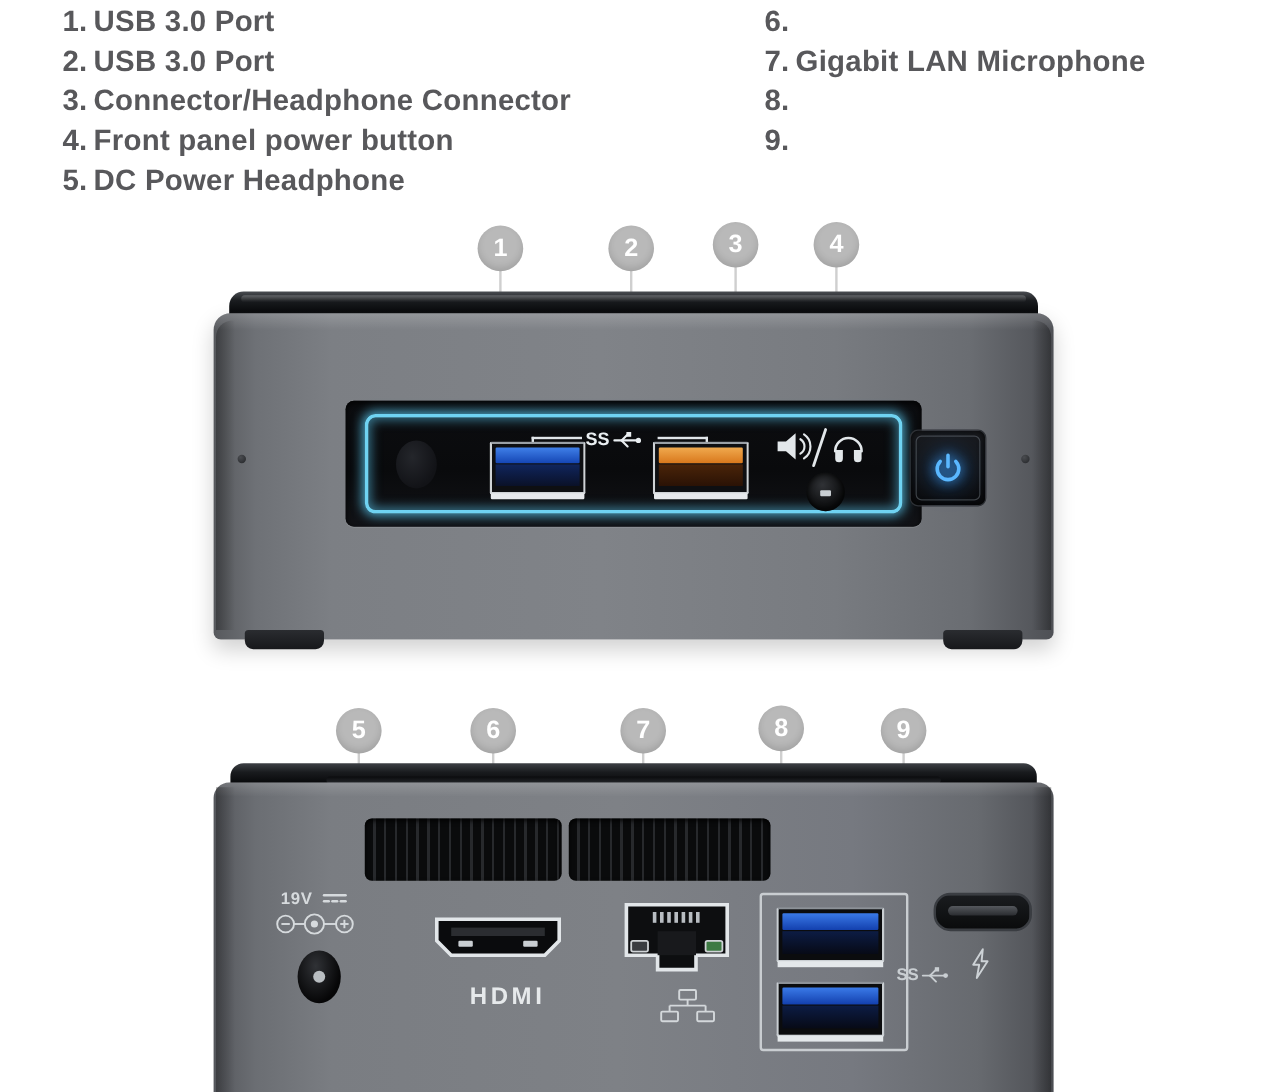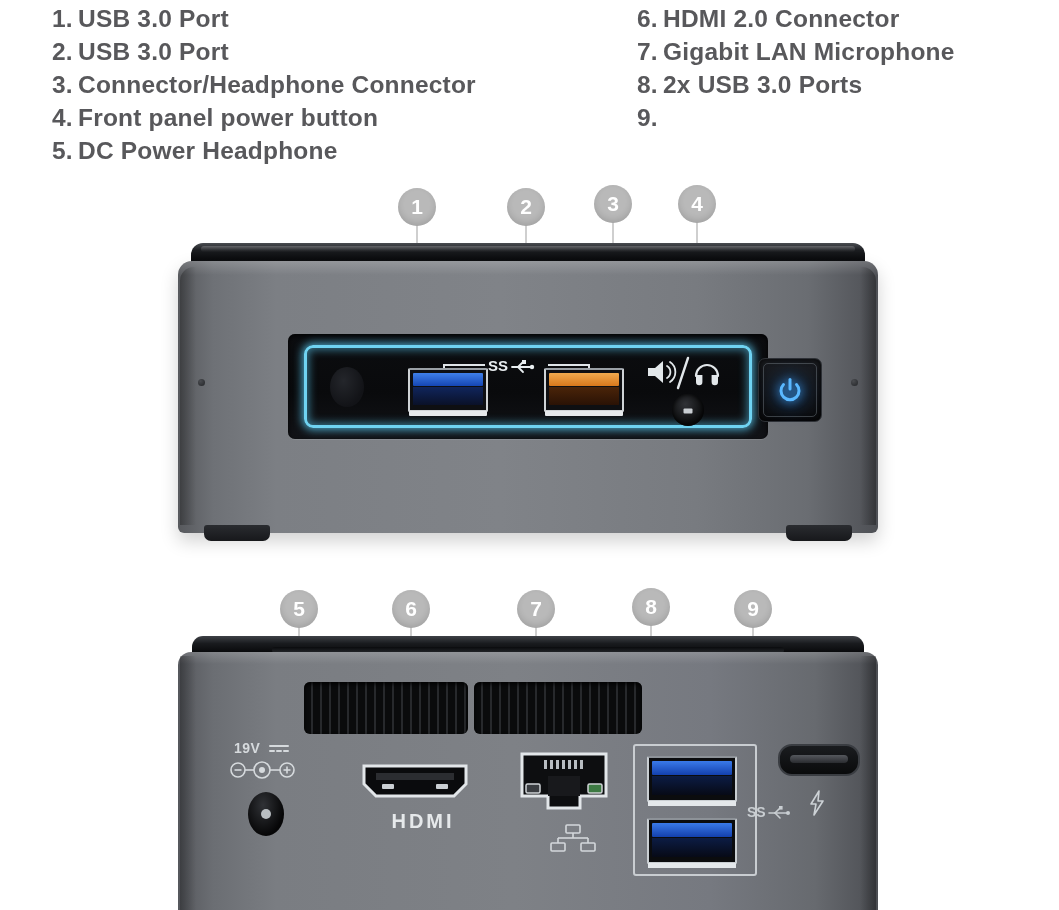--- a/index.html
+++ b/index.html
@@ -114,21 +114,21 @@
 
   .dc-area{position:absolute;left:40px;top:88px;width:110px;height:110px;}
   .dc-label{position:absolute;left:16px;top:0;font-size:14px;font-weight:bold;color:#d6dadd;letter-spacing:.5px;}
   .dc-jack{position:absolute;left:30px;top:52px;width:36px;height:44px;border-radius:50%;
       background:radial-gradient(ellipse at 42% 30%,#303236,#060607 70%);}
   .dc-jack:after{content:"";position:absolute;left:50%;top:50%;transform:translate(-50%,-50%);
       width:10px;height:10px;border-radius:50%;background:#b9bec2;}
 
   .hdmi-area{position:absolute;left:180px;top:110px;width:130px;}
   .hdmi-port{position:relative;width:114px;height:40px;}
-  .hdmi-label{margin-top:8px;text-align:center;font-size:20px;font-weight:bold;color:#e6e9eb;letter-spacing:3px;}
+  .hdmi-label{margin-top:18px;text-align:center;font-size:20px;font-weight:bold;color:#e6e9eb;letter-spacing:3px;}
 
   .lan-area{position:absolute;left:340px;top:100px;width:110px;}
   .lan-port{position:relative;width:92px;height:62px;}
   .lan-icon{margin:10px auto 0;width:44px;height:30px;}
 
   .usb-group{position:absolute;left:455px;top:92px;width:120px;height:128px;
       border:2px solid #c9cdd1;border-radius:3px;}
   .usb-r{position:absolute;left:12px;width:86px;height:42px;border-radius:2px;
       background:#0b0c0e;border:2px solid #c9ced2;border-top-color:#8d9298;}
   .usb-r .tongue{position:absolute;left:3px;right:3px;top:3px;height:14px;border-radius:1px;
@@ -172,29 +172,27 @@
     </div>
     <div class="legend-item">
       <span class="legend-num">5.</span>
       <span class="legend-txt">DC Power Headphone</span>
     </div>
   </div>
 
   <div class="legend-col right">
     <div class="legend-item">
       <span class="legend-num">6.</span>
-      <span class="legend-txt">HDMI 2.0 Connector</span>
     </div>
     <div class="legend-item">
       <span class="legend-num">7.</span>
       <span class="legend-txt">Gigabit LAN Microphone</span>
     </div>
     <div class="legend-item">
       <span class="legend-num">8.</span>
-      <span class="legend-txt">2x USB 3.0 Ports</span>
     </div>
     <div class="legend-item">
       <span class="legend-num">9.</span>
     </div>
   </div>
 </div>
 
 <div class="leader" style="left:416px;top:220px;height:165px;"></div>
 <div class="leader" style="left:525px;top:220px;height:165px;"></div>
 <div class="leader" style="left:612px;top:220px;height:170px;"></div>

